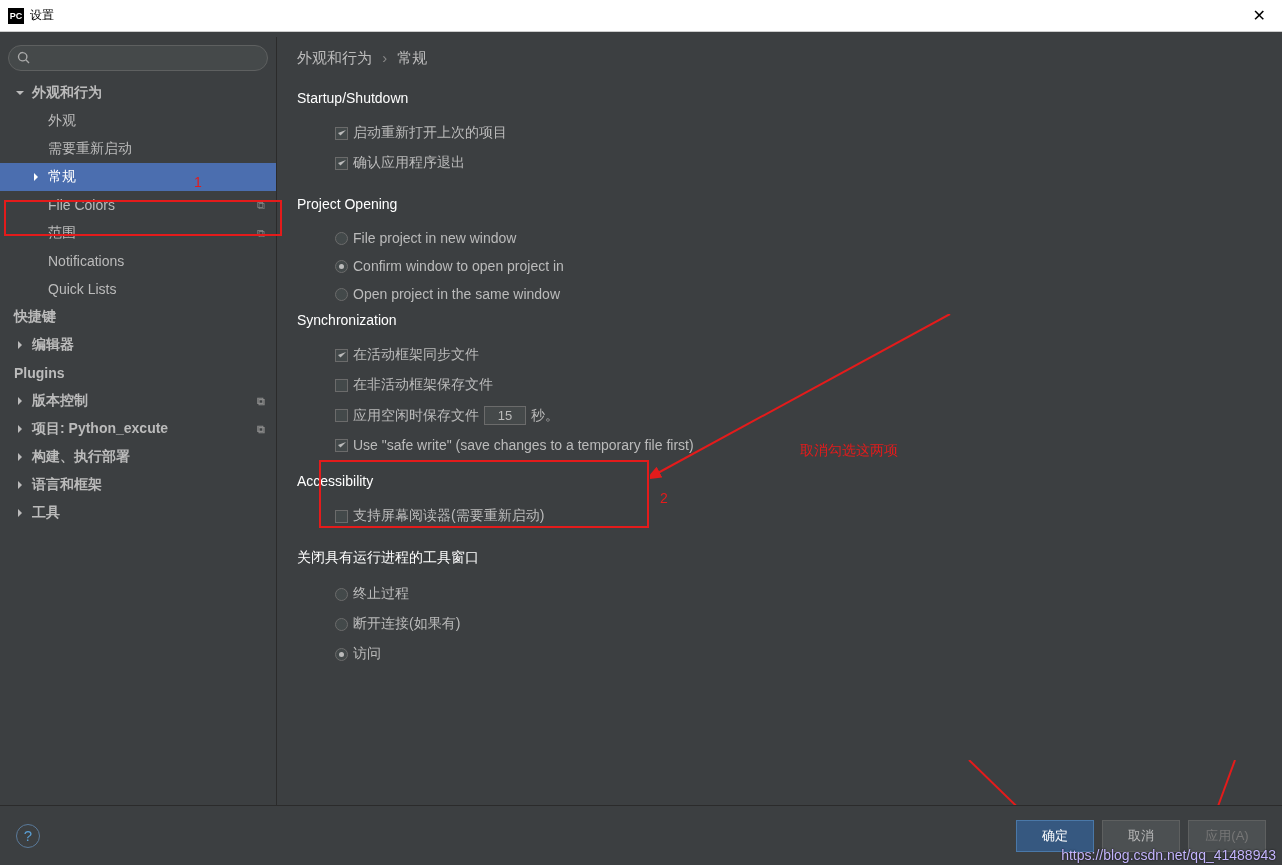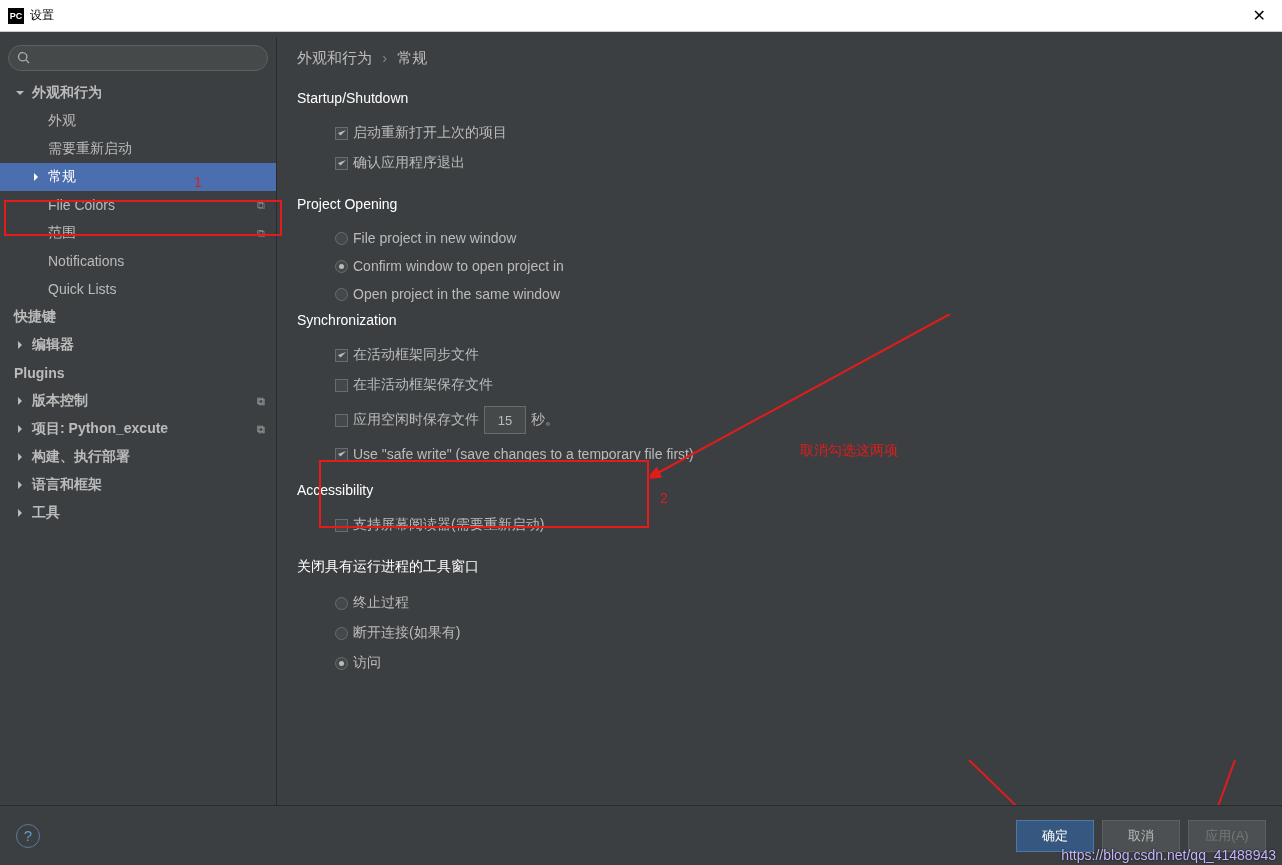--- a/index.html
+++ b/index.html
@@ -118,21 +118,21 @@
   background: #43494a;
   display: inline-flex;
   align-items: center;
   justify-content: center;
   flex-shrink: 0;
 }
 .radio { border-radius: 50%; }
 .radio.selected::after { content:""; width:5px; height:5px; border-radius:50%; background:#bbb; }
 .chk.checked svg { width:10px; height:10px; fill:#bbb; }
 .num-input {
-  width: 42px; height: 28px;
+  width: 42px; height: 19px;
   background: #45494a;
   border: 1px solid #6b6b6b;
   color: #bbb;
   text-align: center;
   font-size: 13px;
 }
 .annot-box1 {
   position: absolute;
   left: 4px; top: 200px;
   width: 278px; height: 36px;

